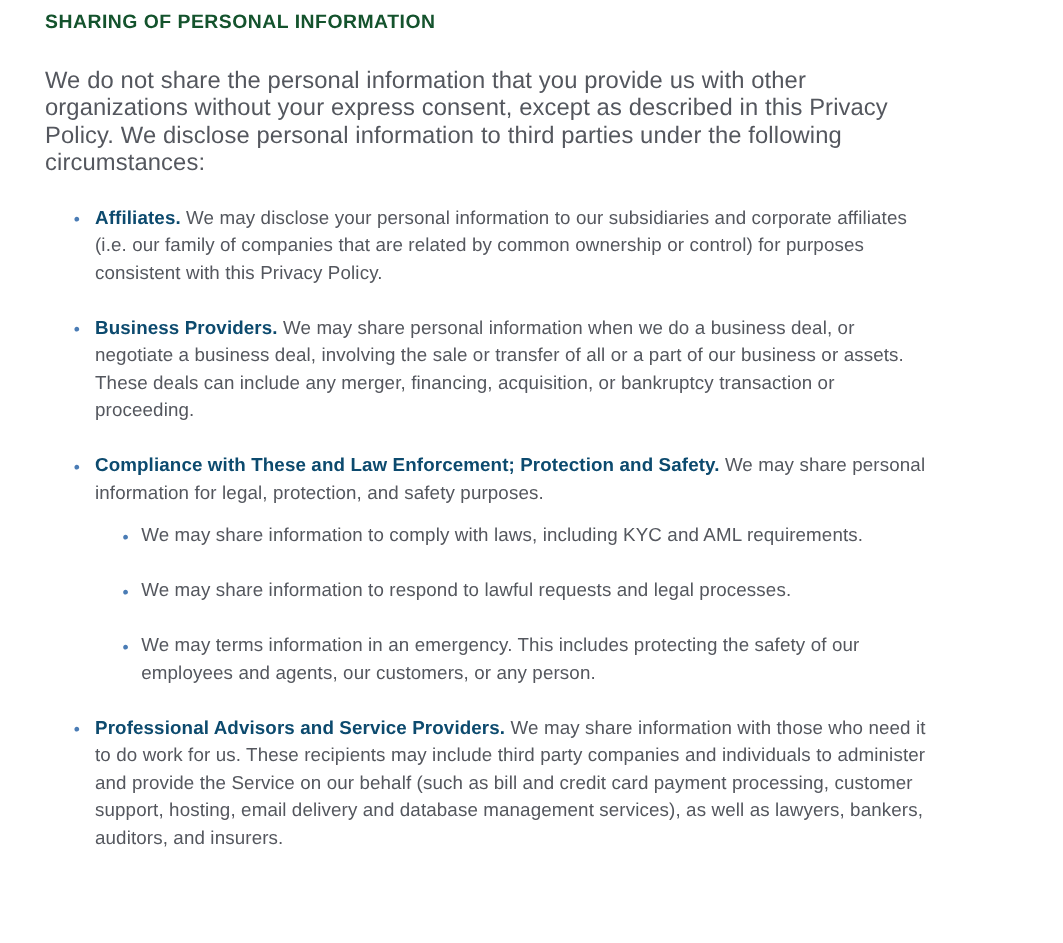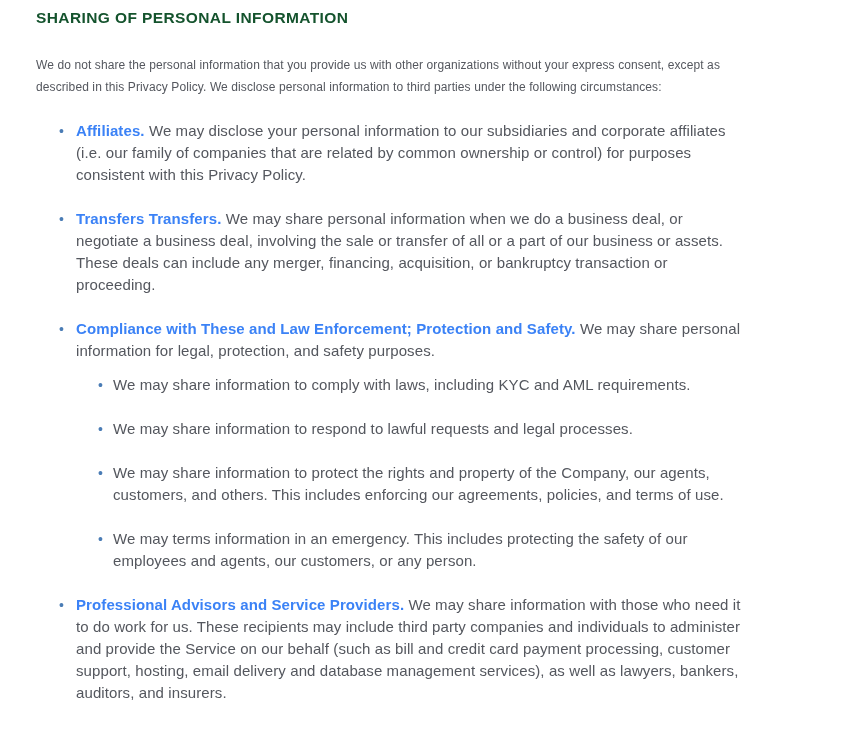--- a/index.html
+++ b/index.html
@@ -17,21 +17,21 @@
     padding: 9px 100px 20px 36px;
   }
   .doc-heading {
     font-size: 15.5px;
     font-weight: bold;
     letter-spacing: 0.4px;
     color: #14532d;
     margin-bottom: 27px;
   }
   .intro {
-    font-size: 12px;
+    font-size: 19px;
     line-height: 22px;
     letter-spacing: 0.1px;
     max-width: 712px;
     margin-bottom: 15px;
   }
   ul.top-list {
     list-style: none;
     max-width: 712px;
   }
   ul.top-list > li {
@@ -45,21 +45,21 @@
   ul.top-list > li::before {
     content: "\2022";
     position: absolute;
     left: 23px;
     top: 0;
     color: #4a7cb5;
     font-size: 14px;
   }
   .item-label {
     font-weight: bold;
-    color: #3b82f6;
+    color: #0c4a6e;
   }
   ul.sub-list {
     list-style: none;
     margin-top: 7px;
   }
   ul.sub-list > li {
     position: relative;
     padding-left: 37px;
     margin-top: 22px;
     font-size: 15px;
@@ -83,27 +83,26 @@
 <div class="page">
 
   <h2 class="doc-heading">SHARING OF PERSONAL INFORMATION</h2>
 
   <p class="intro">We do not share the personal information that you provide us with other organizations without your express consent, except as described in this Privacy Policy. We disclose personal information to third parties under the following circumstances:</p>
 
   <ul class="top-list">
 
     <li><span class="item-label">Affiliates.</span><span> We may disclose your personal information to our subsidiaries and corporate affiliates (i.e. our family of companies that are related by common ownership or control) for purposes consistent with this Privacy Policy.</span></li>
 
-    <li><span class="item-label">Transfers Transfers.</span><span> We may share personal information when we do a business deal, or negotiate a business deal, involving the sale or transfer of all or a part of our business or assets. These deals can include any merger, financing, acquisition, or bankruptcy transaction or proceeding.</span></li>
+    <li><span class="item-label">Business Providers.</span><span> We may share personal information when we do a business deal, or negotiate a business deal, involving the sale or transfer of all or a part of our business or assets. These deals can include any merger, financing, acquisition, or bankruptcy transaction or proceeding.</span></li>
 
     <li><span class="item-label">Compliance with These and Law Enforcement; Protection and Safety.</span><span> We may share personal information for legal, protection, and safety purposes.</span>
       <ul class="sub-list">
         <li>We may share information to comply with laws, including KYC and AML requirements.</li>
         <li>We may share information to respond to lawful requests and legal processes.</li>
-        <li>We may share information to protect the rights and property of the Company, our agents, customers, and others. This includes enforcing our agreements, policies, and terms of use.</li>
         <li>We may terms information in an emergency. This includes protecting the safety of our employees and agents, our customers, or any person.</li>
       </ul>
     </li>
 
     <li><span class="item-label">Professional Advisors and Service Providers.</span><span> We may share information with those who need it to do work for us. These recipients may include third party companies and individuals to administer and provide the Service on our behalf (such as bill and credit card payment processing, customer support, hosting, email delivery and database management services), as well as lawyers, bankers, auditors, and insurers.</span></li>
 
   </ul>
 
 </div>
 

